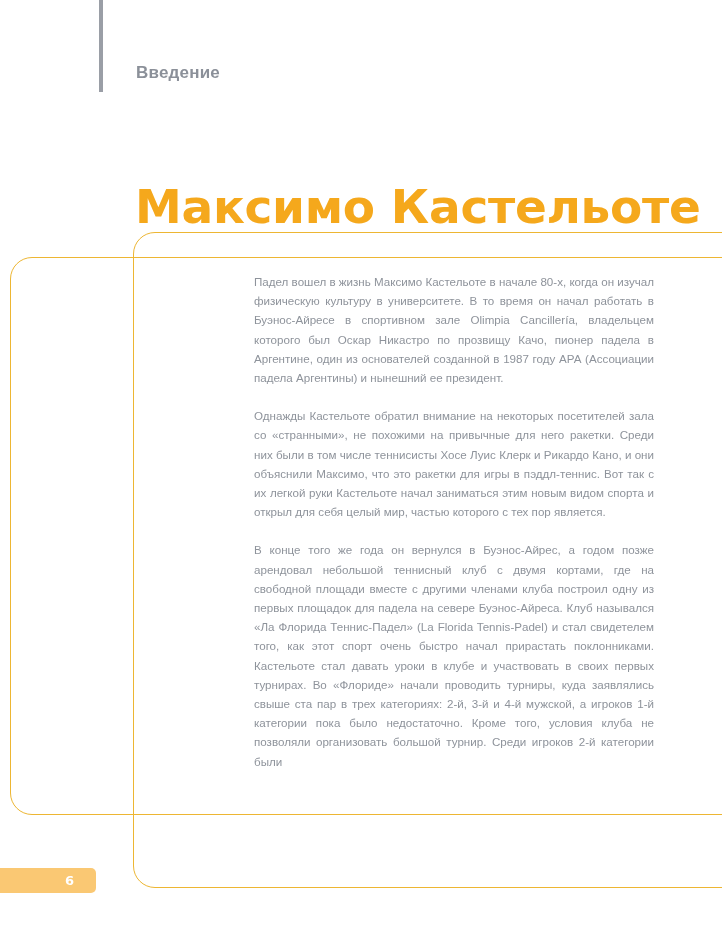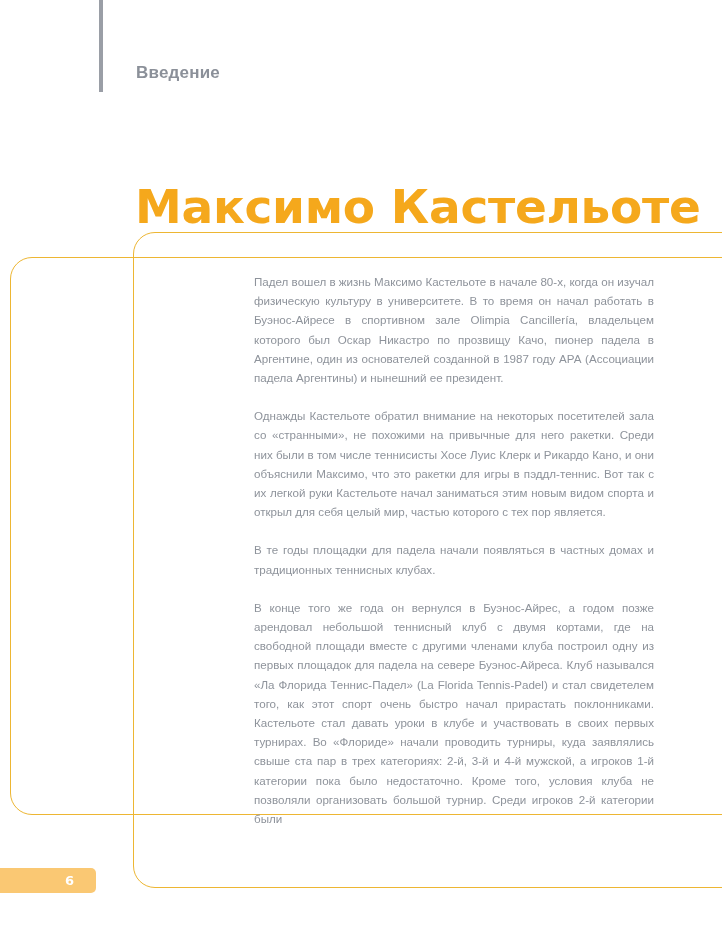--- a/index.html
+++ b/index.html
@@ -127,21 +127,20 @@
   <div class="running-head">Введение</div>
 
   <h1 class="display-title">Максимо Кастельоте</h1>
 
   <div class="frame frame-outer"></div>
   <div class="frame frame-inner"></div>
 
   <div class="body-copy" id="body-copy">
       <p>Падел вошел в жизнь Максимо Кастельоте в начале 80-х, когда он изучал физическую культуру в университете. В то время он начал работать в Буэнос-Айресе в спортивном зале Olimpia Cancillería, владельцем которого был Оскар Никастро по прозвищу Качо, пионер падела в Аргентине, один из основателей созданной в 1987 году АРА (Ассоциации падела Аргентины) и нынешний ее президент.</p>
       <p>Однажды Кастельоте обратил внимание на некоторых посетителей зала со «странными», не похожими на привычные для него ракетки. Среди них были в том числе теннисисты Хосе Луис Клерк и Рикардо Кано, и они объяснили Максимо, что это ракетки для игры в пэддл-теннис. Вот так с их легкой руки Кастельоте начал заниматься этим новым видом спорта и открыл для себя целый мир, частью которого с тех пор является.</p>
-      <p>В те годы площадки для падела начали появляться в частных домах и тра­диционных теннисных клубах.</p>
       <p>В конце того же года он вернулся в Буэнос-Айрес, а годом позже арендовал небольшой теннисный клуб с двумя кортами, где на свободной площади вме­сте с другими членами клуба построил одну из первых площадок для паде­ла на севере Буэнос-Айреса. Клуб назывался «Ла Флорида Теннис-Падел» (La Florida Tennis-Padel) и стал свидетелем того, как этот спорт очень быстро начал прирастать поклонниками. Кастельоте стал давать уроки в клубе и уча­ствовать в своих первых турнирах. Во «Флориде» начали проводить турниры, куда заявлялись свыше ста пар в трех категориях: 2-й, 3-й и 4-й мужской, а игроков 1-й категории пока было недостаточно. Кроме того, условия клуба не позволяли организовать большой турнир. Среди игроков 2-й категории были</p>
     </div>
 
   <div class="page-number">
     <span>6</span>
   </div>
 
 </div>
 
 </body></html>

